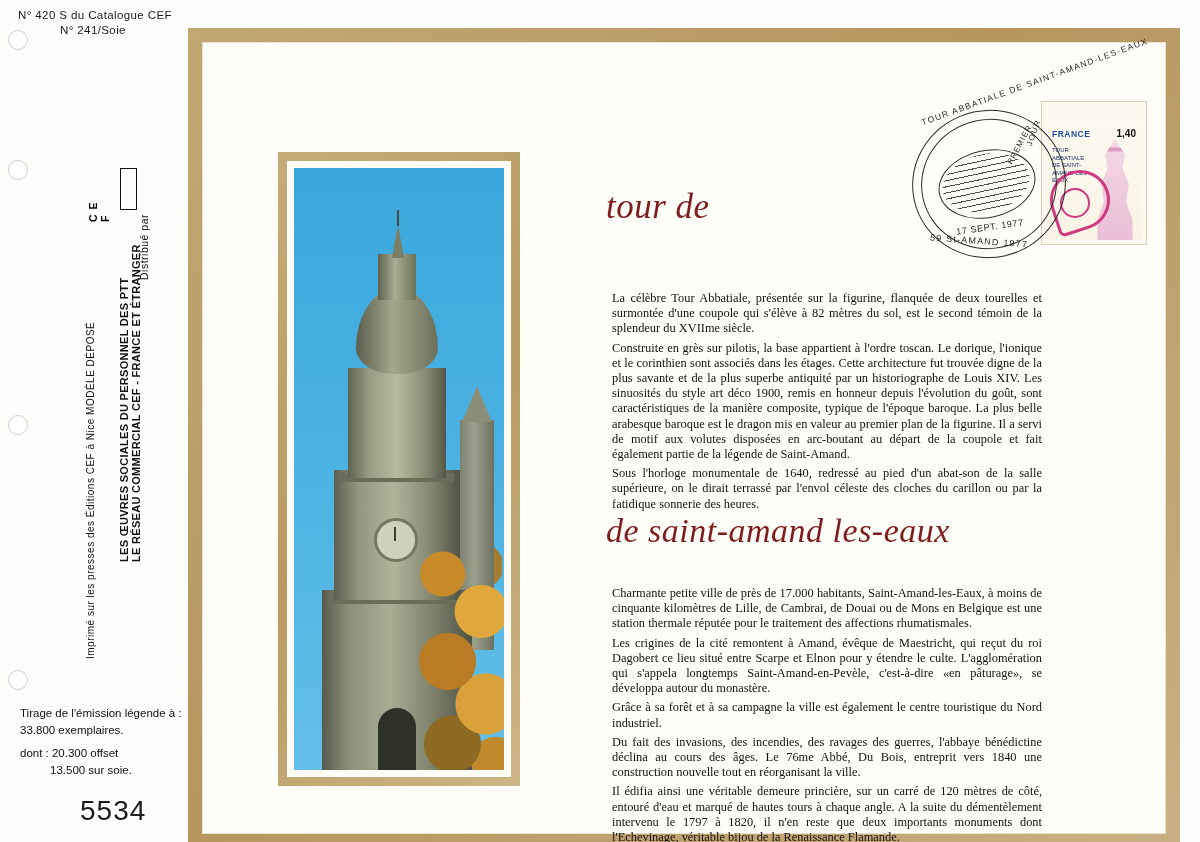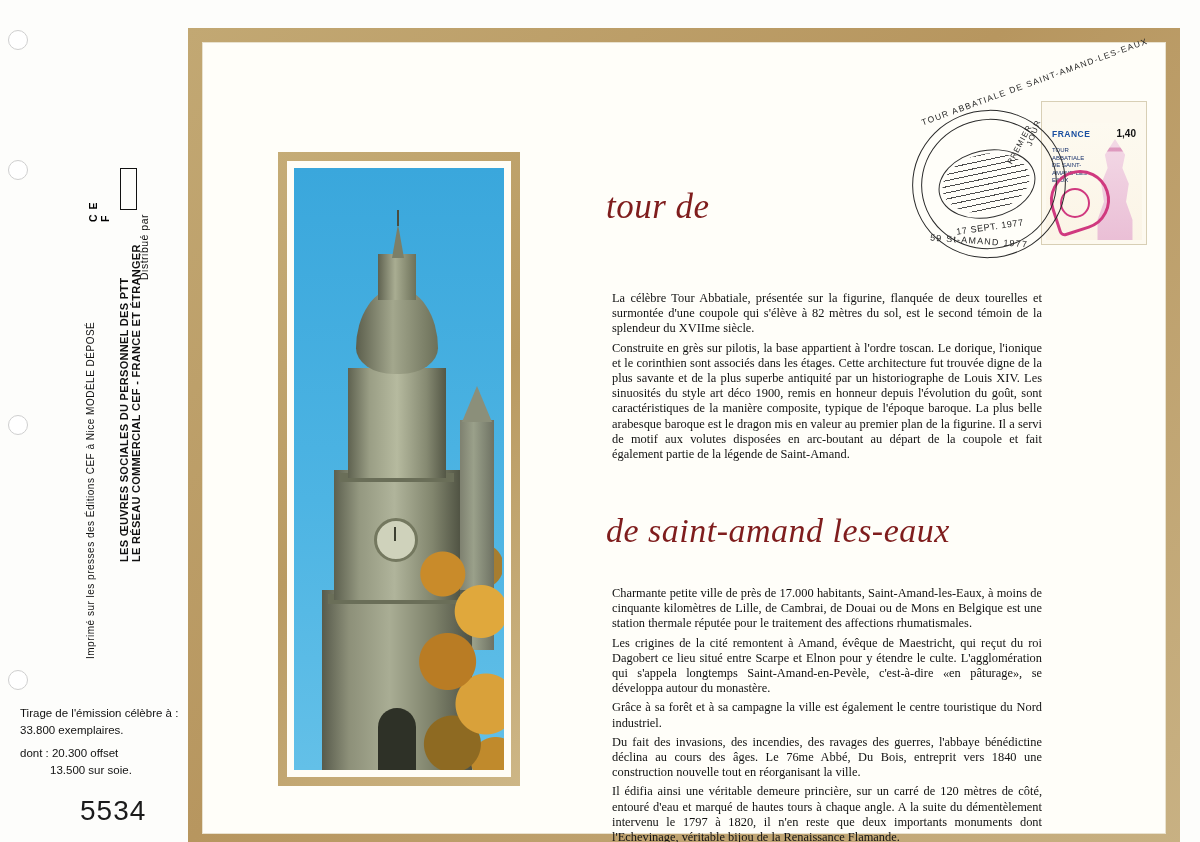--- a/index.html
+++ b/index.html
@@ -456,31 +456,35 @@
 </head>
 <body>
 
 <div class="page">
 
   <div class="hole h1"></div>
   <div class="hole h2"></div>
   <div class="hole h3"></div>
   <div class="hole h4"></div>
 
+  <div class="cat-ref">
+    <div>N° 420 S du Catalogue CEF</div>
+    <div class="l2">N° 241/Soie</div>
+  </div>
 
   <div class="vert press">Imprimé sur les presses des Éditions CEF à Nice  MODÈLE DÉPOSÉ</div>
   <div class="cef-box">
     <span>C E F</span>
   </div>
   <div class="vert distrib">Distribué par</div>
   <div class="vert bold1">LES ŒUVRES SOCIALES DU PERSONNEL DES PTT</div>
   <div class="vert bold2">LE RÉSEAU COMMERCIAL CEF - FRANCE ET ÉTRANGER</div>
 
   <div class="tirage">
-    <div>Tirage de l'émission célèbre à :</div>
+    <div>Tirage de l'émission légende à :</div>
     <div>33.800 exemplaires.</div>
     <div style="height:6px"></div>
     <div>dont : 20.300 offset</div>
     <div class="indent2">13.500 sur soie.</div>
   </div>
   <div class="serial">5534</div>
 
   <div class="sheet-outer">
     <div class="sheet-inner">
 
@@ -533,20 +537,21 @@
         </div>
       </div>
 
       <div class="title title-1">
         <span class="ln">tour de</span>
       </div>
 
       <div class="body-text body-1">
         <p>La célèbre Tour Abbatiale, présentée sur la figurine, flanquée de deux tourelles et surmontée d'une coupole qui s'élève à 82 mètres du sol, est le second témoin de la splendeur du XVIIme siècle.</p>
         <p>Construite en grès sur pilotis, la base appartient à l'ordre toscan. Le dorique, l'ionique et le corinthien sont associés dans les étages. Cette architecture fut trouvée digne de la plus savante et de la plus superbe antiquité par un historiographe de Louis XIV. Les sinuosités du style art déco 1900, remis en honneur depuis l'évolution du goût, sont caractéristiques de la manière composite, typique de l'époque baroque. La plus belle arabesque baroque est le dragon mis en valeur au premier plan de la figurine. Il a servi de motif aux volutes disposées en arc-boutant au départ de la coupole et fait également partie de la légende de Saint-Amand.</p>
+        <p>Sous l'horloge monumentale de 1640, redressé au pied d'un abat-son de la salle supérieure, on le dirait terrassé par l'envol céleste des cloches du carillon ou par la fatidique sonnerie des heures.</p>
       </div>
 
       <div class="title title-2">de saint-amand les-eaux</div>
 
       <div class="body-text body-2">
         <p>Charmante petite ville de près de 17.000 habitants, Saint-Amand-les-Eaux, à moins de cinquante kilomètres de Lille, de Cambrai, de Douai ou de Mons en Belgique est une station thermale réputée pour le traitement des affections rhumatismales.</p>
         <p>Les crigines de la cité remontent à Amand, évêque de Maestricht, qui reçut du roi Dagobert ce lieu situé entre Scarpe et Elnon pour y étendre le culte. L'agglomération qui s'appela longtemps Saint-Amand-en-Pevèle, c'est-à-dire «en pâturage», se développa autour du monastère.</p>
         <p>Grâce à sa forêt et à sa campagne la ville est également le centre touristique du Nord industriel.</p>
         <p>Du fait des invasions, des incendies, des ravages des guerres, l'abbaye bénédictine déclina au cours des âges. Le 76me Abbé, Du Bois, entreprit vers 1840 une construction nouvelle tout en réorganisant la ville.</p>
         <p>Il édifia ainsi une véritable demeure princière, sur un carré de 120 mètres de côté, entouré d'eau et marqué de hautes tours à chaque angle. A la suite du démentèlement intervenu le 1797 à 1820, il n'en reste que deux importants monuments dont l'Echevinage, véritable bijou de la Renaissance Flamande.</p>

